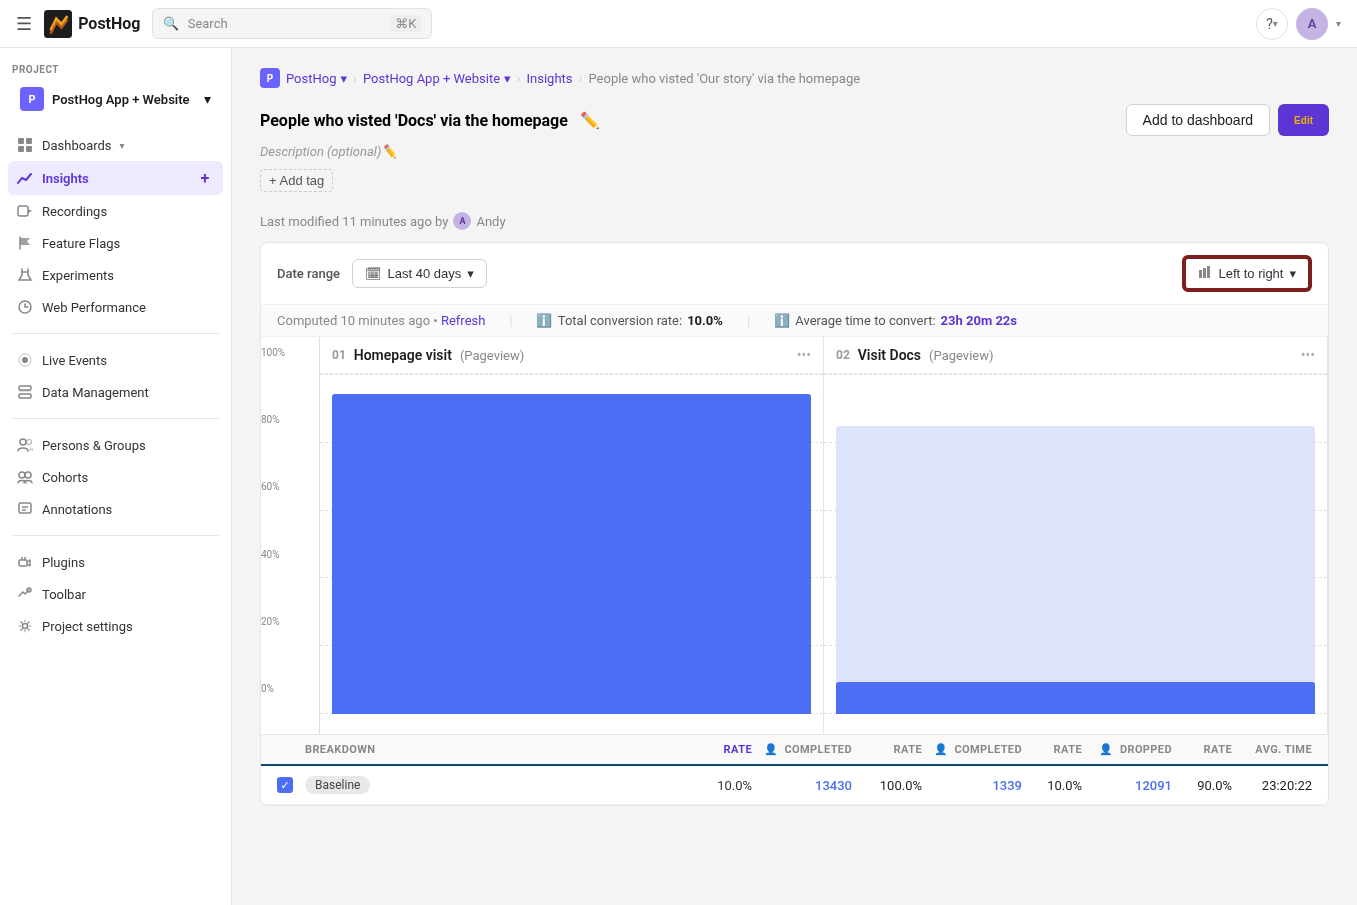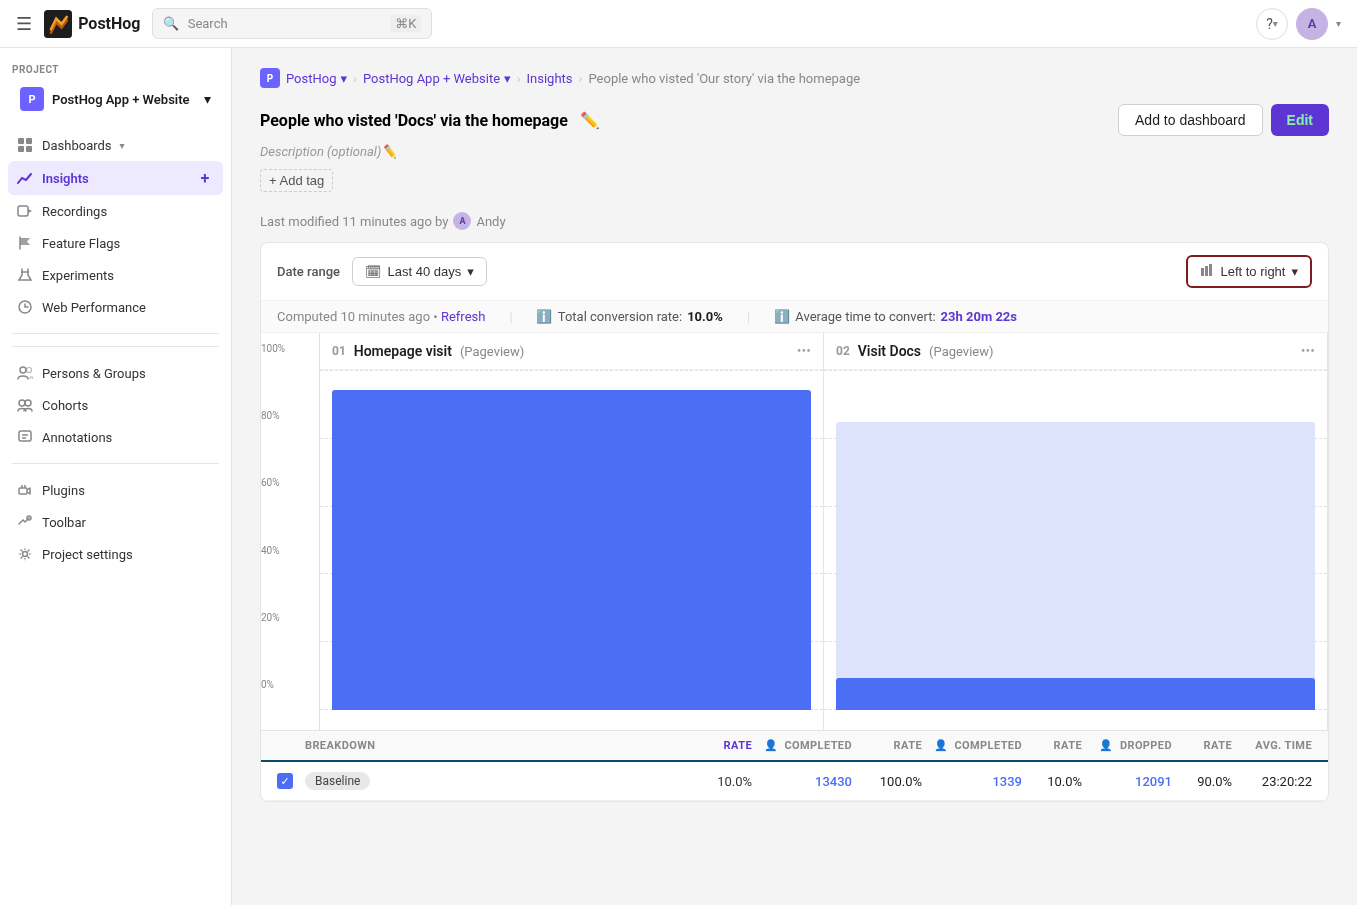--- a/index.html
+++ b/index.html
@@ -44,36 +44,36 @@
     .breadcrumb { display: flex; align-items: center; gap: 6px; font-size: 13px; color: #888; margin-bottom: 16px; flex-wrap: wrap; }
     .breadcrumb a { color: #5c35d4; text-decoration: none; display: flex; align-items: center; gap: 4px; }
     .breadcrumb-sep { color: #ccc; }
     .breadcrumb-project-badge { width: 20px; height: 20px; background: #6c63ff; border-radius: 4px; display: inline-flex; align-items: center; justify-content: center; color: #fff; font-size: 10px; font-weight: 700; }
 
     .page-title-row { display: flex; align-items: center; gap: 12px; margin-bottom: 8px; }
     .page-title { font-size: 16px; font-weight: 700; color: #000000; }
     .edit-icon { color: #6c63ff; font-size: 16px; cursor: pointer; }
     .page-actions { margin-left: auto; display: flex; gap: 8px; }
     .btn-outline { background: #fff; border: 1px solid #d0d0d0; border-radius: 6px; padding: 7px 16px; font-size: 14px; cursor: pointer; color: #1d1d1d; }
-    .btn-primary { background: #5c35d4; border: none; border-radius: 6px; padding: 2px 16px; font-size: 14px; cursor: pointer; color: #86efac; font-weight: 600; }
+    .btn-primary { background: #5c35d4; border: none; border-radius: 6px; padding: 2px 16px; font-size: 10px; cursor: pointer; color: #eab308; font-weight: 600; }
 
     .description-row { display: flex; align-items: center; margin-bottom: 10px; color: #999; font-size: 13px; font-style: italic; }
     .desc-edit-icon { color: #aaa; cursor: pointer; }
     .tag-row { display: flex; align-items: center; gap: 8px; margin-bottom: 20px; }
     .add-tag-btn { display: flex; align-items: center; gap: 4px; font-size: 13px; color: #555; border: 1px dashed #ccc; border-radius: 4px; padding: 3px 8px; cursor: pointer; background: transparent; }
     .modified-row { font-size: 13px; color: #888; display: flex; align-items: center; gap: 5px; }
     .modified-avatar { width: 18px; height: 18px; border-radius: 50%; background: #c5b4e3; display: inline-flex; align-items: center; justify-content: center; font-size: 9px; font-weight: 700; color: #5c3a9e; }
 
     
     .chart-container { background: #fff; border: 1px solid #e5e5e5; border-radius: 8px; margin-top: 12px; overflow: hidden; }
     .chart-toolbar { display: flex; align-items: center; padding: 12px 16px; gap: 12px; border-bottom: 1px solid #f0f0f0; }
     .toolbar-label { font-size: 13px; color: #555; font-weight: 500; }
     .date-picker-btn { display: flex; align-items: center; gap: 6px; background: #fff; border: 1px solid #d0d0d0; border-radius: 6px; padding: 6px 12px; font-size: 13px; cursor: pointer; color: #333; }
     .toolbar-right { margin-left: auto; }
-    .direction-btn { display: flex; align-items: center; gap: 6px; background: #fff; border: 2px solid #7f1d1d; border-radius: 6px; padding: 6px 12px; font-size: 13px; cursor: pointer; color: #333; }
+    .direction-btn { display: flex; align-items: center; gap: 6px; background: #fff; border: 4px solid #7f1d1d; border-radius: 6px; padding: 6px 12px; font-size: 13px; cursor: pointer; color: #333; }
 
     .chart-stats { display: flex; align-items: center; padding: 8px 16px; background: #fafafa; border-bottom: 1px solid #f0f0f0; gap: 24px; font-size: 13px; color: #555; }
     .chart-stats .computed { color: #888; }
     .chart-stats .refresh-link { color: #5c35d4; text-decoration: none; cursor: pointer; }
     .chart-stats .stat { display: flex; align-items: center; gap: 5px; }
     .stat-value { font-weight: 700; color: #1d1d1d; }
     .stat-value-blue { font-weight: 700; color: #5c35d4; }
     .stat-sep { color: #ddd; }
 
     
@@ -208,20 +208,41 @@
                 <circle cx="8" cy="8" r="6" stroke="#888" stroke-width="1.5" fill="none"></circle>
                 <path d="M8 5 L8 8 L11 8" stroke="#888" stroke-width="1.5" stroke-linecap="round"></path>
               </svg>
           </span>
           <span class="sidebar-item-label">Web Performance</span>
         </div>
       </div>
 
       <hr class="sidebar-divider">
 
+      <div class="sidebar-section">
+        <div class="sidebar-item">
+          <span class="sidebar-item-icon">
+            <svg width="16" height="16" viewBox="0 0 16 16" fill="none">
+                <circle cx="8" cy="8" r="3" fill="#888"></circle>
+                <circle cx="8" cy="8" r="6" stroke="#888" stroke-width="1" fill="none" opacity="0.5"></circle>
+              </svg>
+          </span>
+          <span class="sidebar-item-label">Live Events</span>
+        </div>
+        <div class="sidebar-item">
+          <span class="sidebar-item-icon">
+            <svg width="16" height="16" viewBox="0 0 16 16" fill="none">
+                <rect x="2" y="2" width="12" height="4" rx="1" stroke="#888" stroke-width="1.5" fill="none"></rect>
+                <rect x="2" y="10" width="12" height="4" rx="1" stroke="#888" stroke-width="1.5" fill="none"></rect>
+                <line x1="2" y1="7" x2="14" y2="7" stroke="#888" stroke-width="1" opacity="0.5"></line>
+              </svg>
+          </span>
+          <span class="sidebar-item-label">Data Management</span>
+        </div>
+      </div>
 
       <hr class="sidebar-divider">
 
       <div class="sidebar-section">
         <div class="sidebar-item">
           <span class="sidebar-item-icon">
             <svg width="16" height="16" viewBox="0 0 16 16" fill="none">
                 <circle cx="6" cy="5" r="3" stroke="#888" stroke-width="1.5" fill="none"></circle>
                 <path d="M1 14 C1 10 11 10 11 14" stroke="#888" stroke-width="1.5" fill="none" stroke-linecap="round"></path>
                 <circle cx="12" cy="5" r="2.5" stroke="#888" stroke-width="1.2" fill="none" opacity="0.6"></circle>

